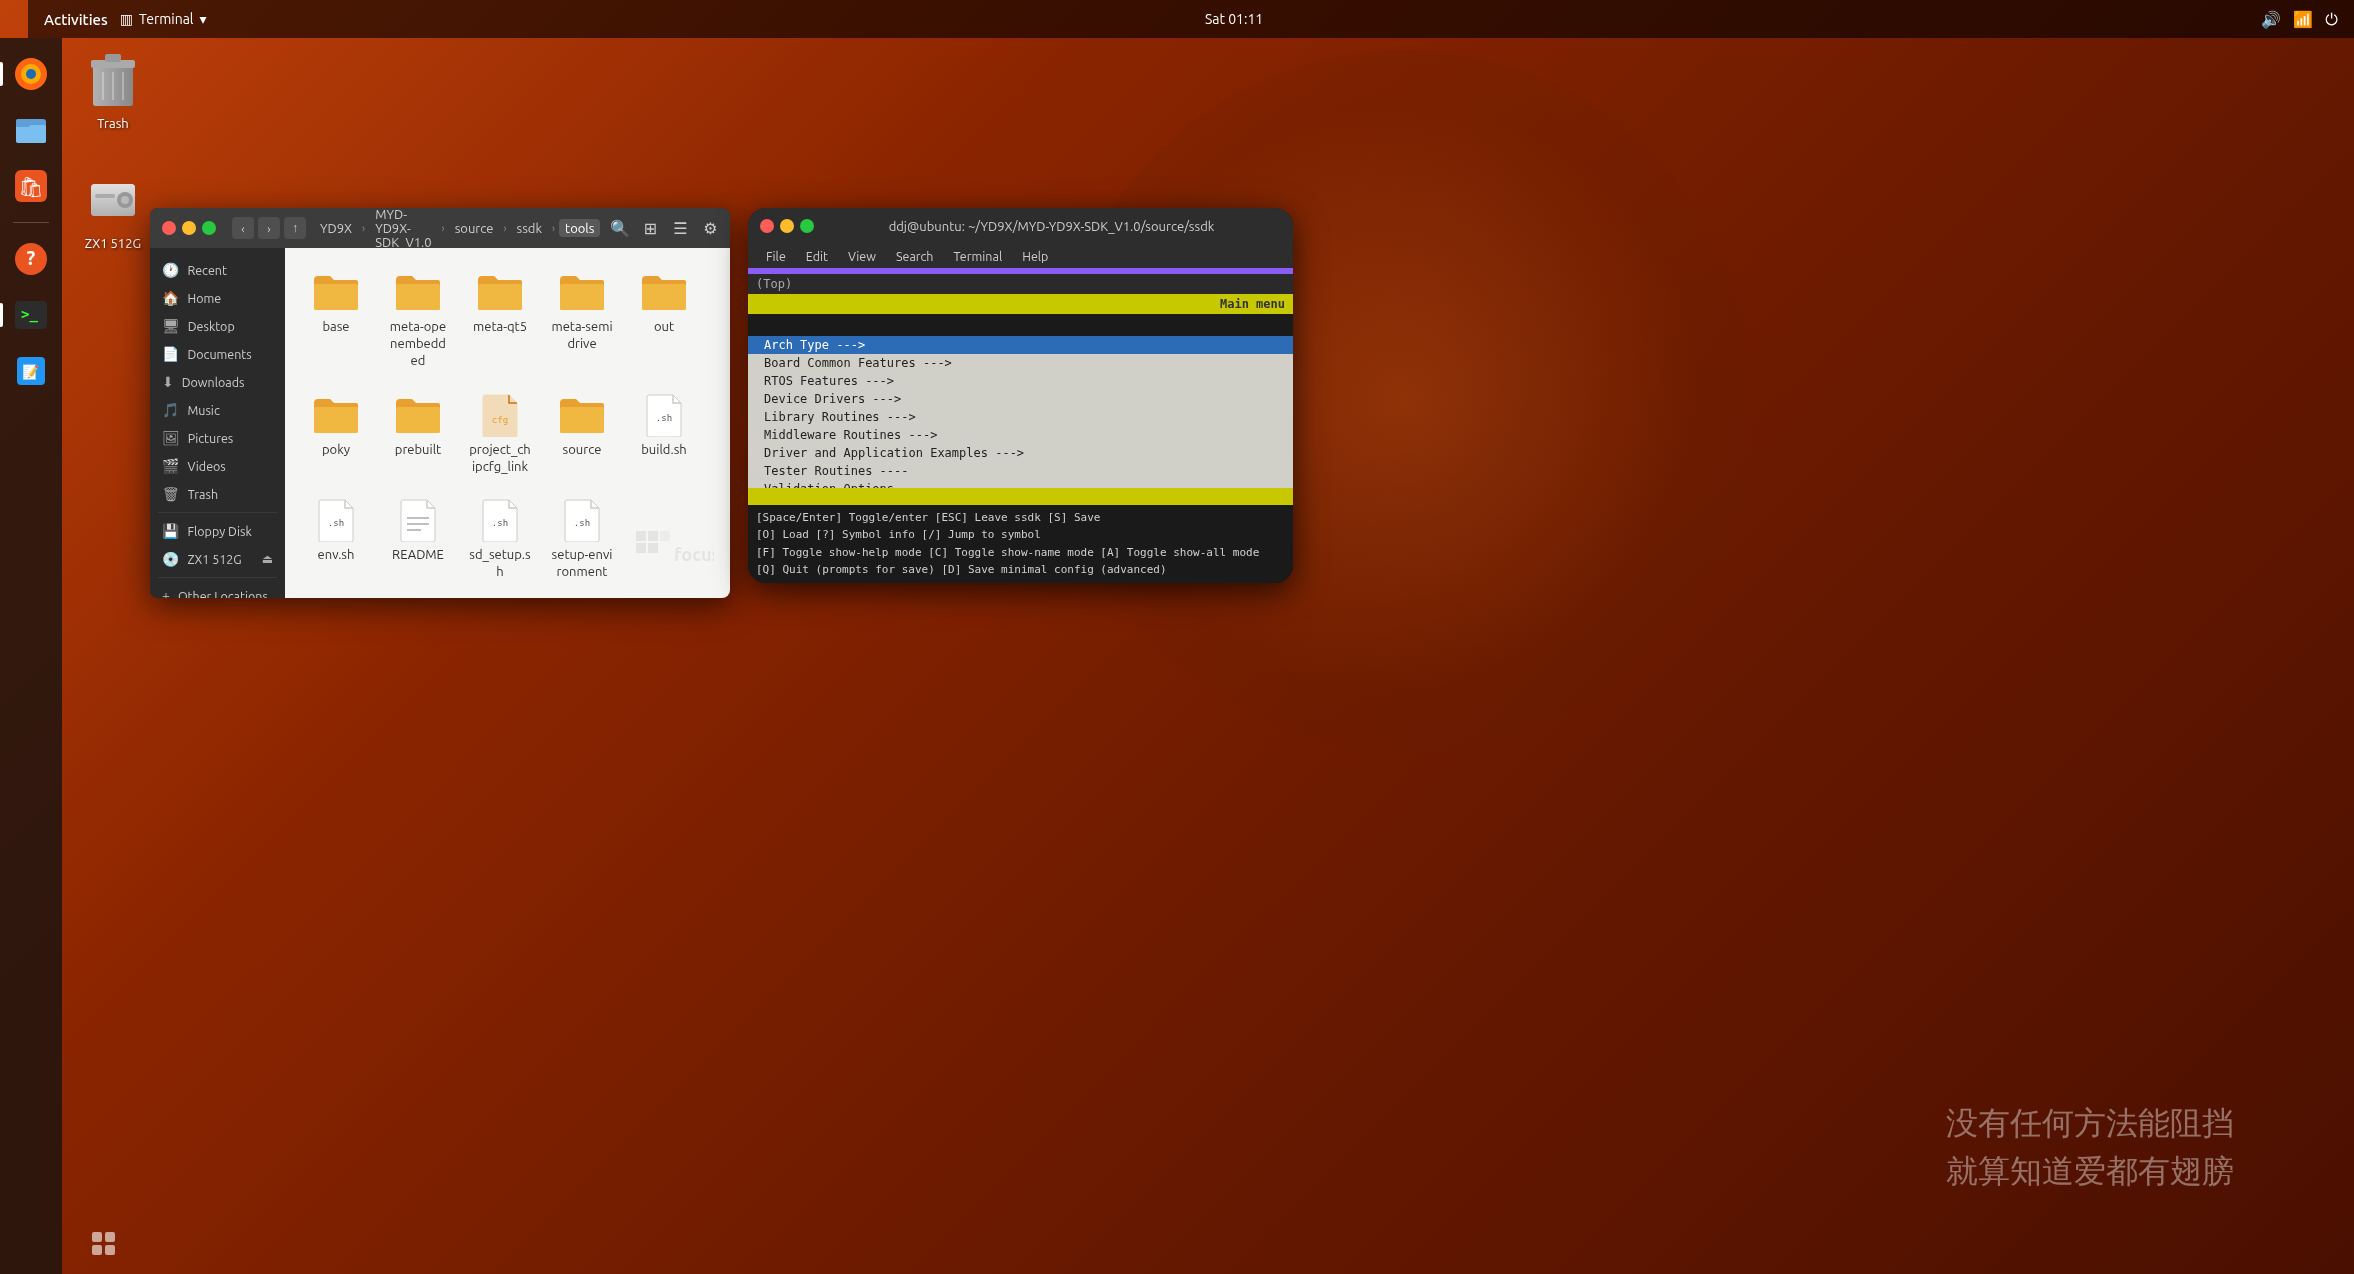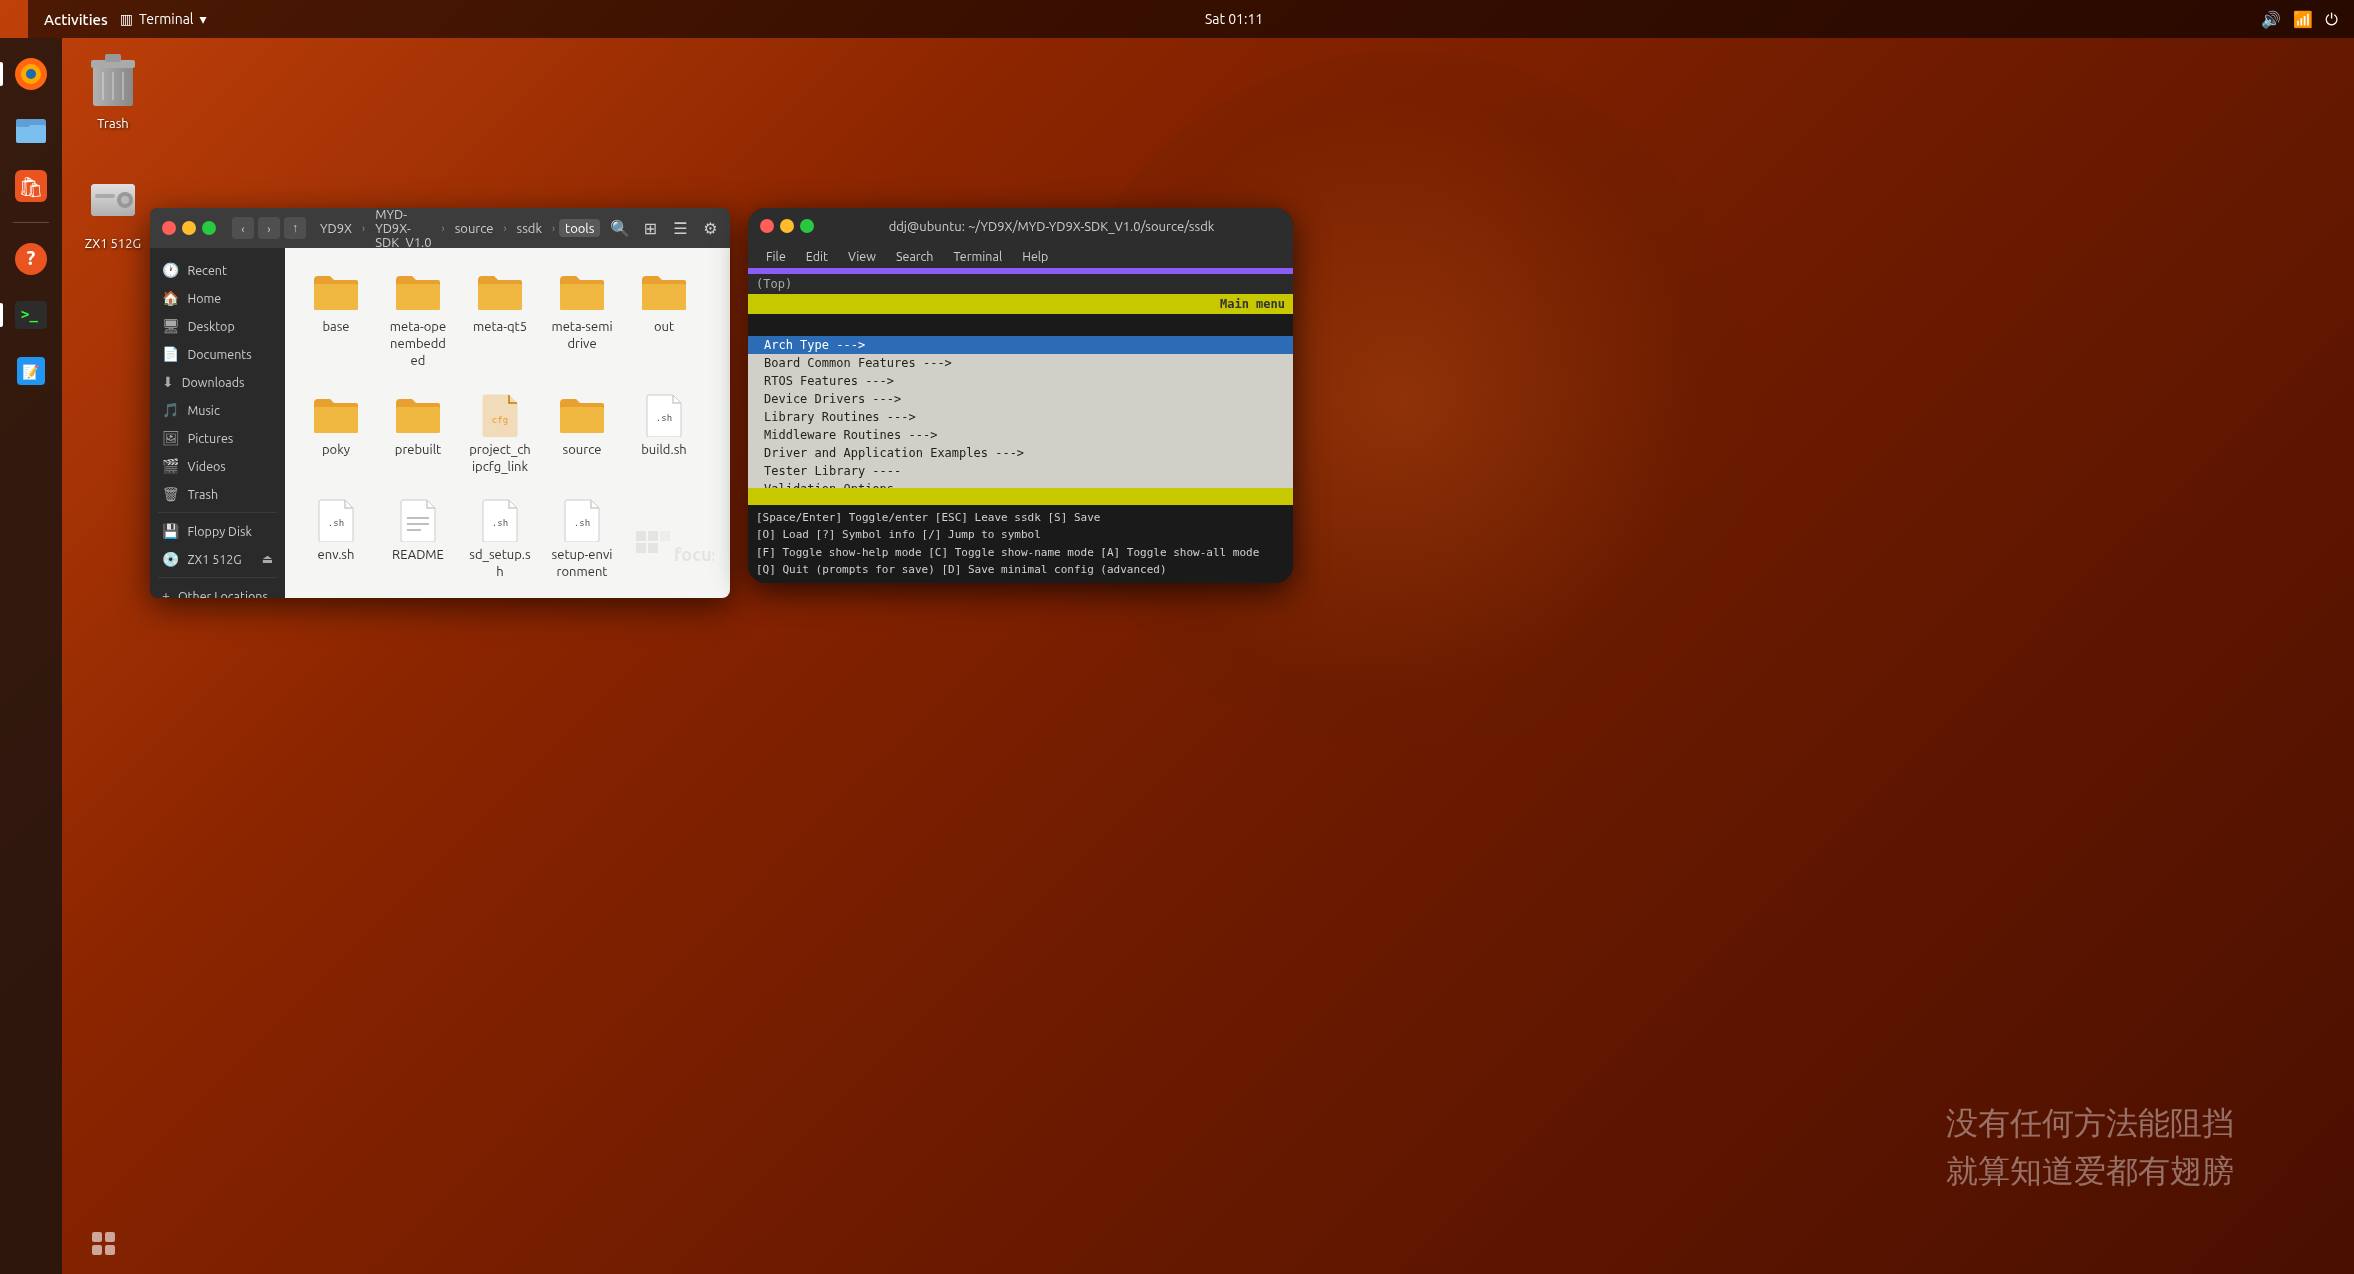--- a/index.html
+++ b/index.html
@@ -803,21 +803,21 @@
     <div class="term-top-label">(Top)</div>
     <div class="term-main-menu-title">Main menu</div>
     <div class="term-menu-list">
       <div class="term-menu-entry selected">Arch Type ---&gt;</div>
       <div class="term-menu-entry">Board Common Features ---&gt;</div>
       <div class="term-menu-entry">RTOS Features ---&gt;</div>
       <div class="term-menu-entry">Device Drivers ---&gt;</div>
       <div class="term-menu-entry">Library Routines ---&gt;</div>
       <div class="term-menu-entry">Middleware Routines ---&gt;</div>
       <div class="term-menu-entry">Driver and Application Examples ---&gt;</div>
-      <div class="term-menu-entry">Tester Library ----</div>
+      <div class="term-menu-entry">Tester Routines ----</div>
       <div class="term-menu-entry">Validation Options ----</div>
     </div>
     <div class="term-bottom-bar">&nbsp;</div>
     <div class="term-hints">
       <div>[Space/Enter] Toggle/enter    [ESC] Leave ssdk    [S] Save</div>
       <div>[O] Load                      [?] Symbol info     [/] Jump to symbol</div>
       <div>[F] Toggle show-help mode     [C] Toggle show-name mode   [A] Toggle show-all mode</div>
       <div>[Q] Quit (prompts for save)   [D] Save minimal config (advanced)</div>
     </div>
   </div>

